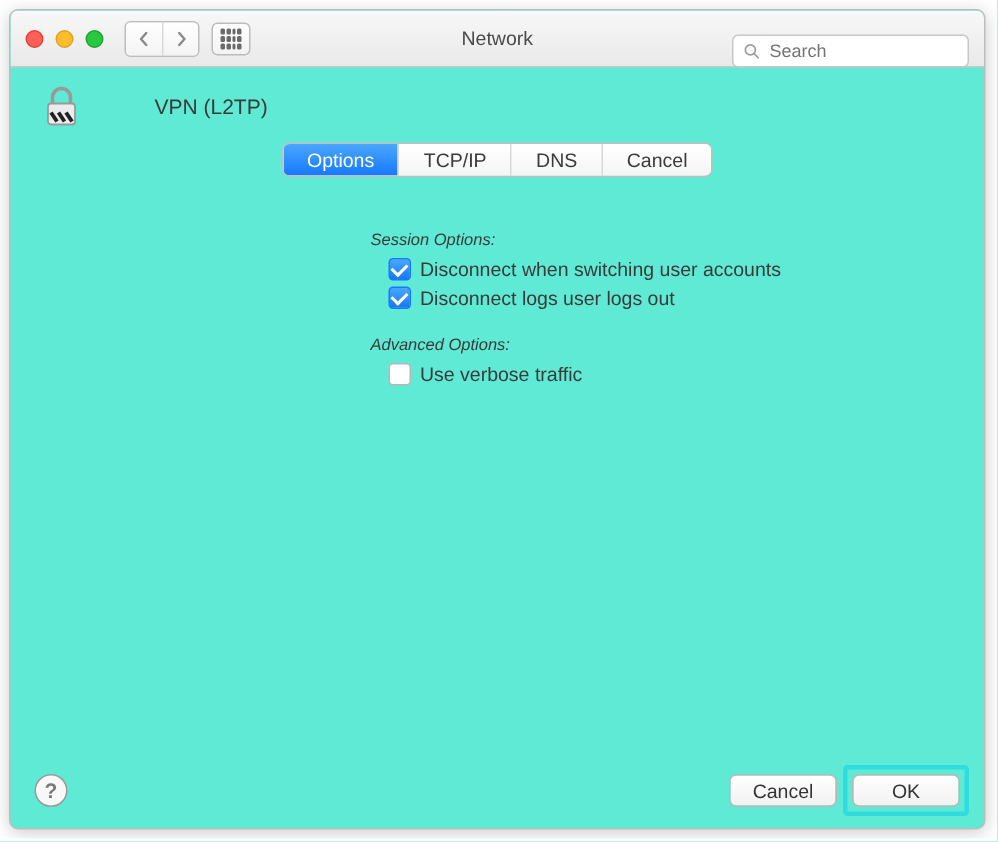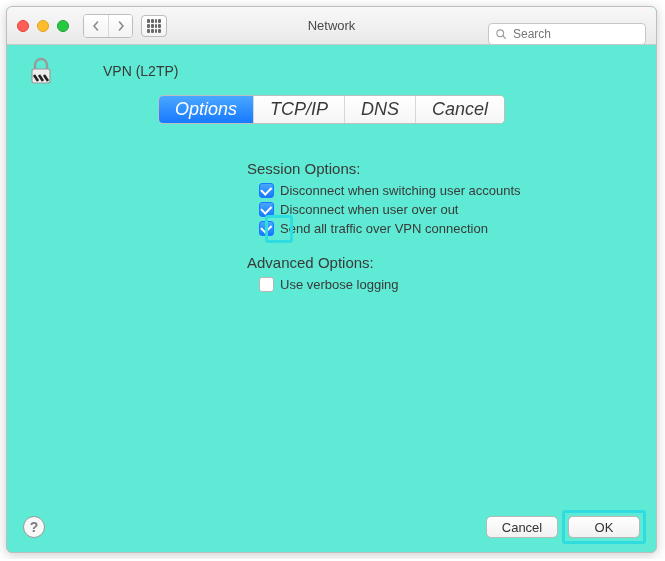--- a/index.html
+++ b/index.html
@@ -107,39 +107,38 @@
   }
   .tabs {
     display:flex;
     border:1px solid #bfbfbf;
     border-radius:5px;
     overflow:hidden;
     background:#fff;
   }
   .tabs > div {
     padding:3px 16px;
-    font-size:18px;
+    font-size:13px;
     border-left:1px solid #d7d7d7;
     color:#3a3a3a;
     background:linear-gradient(#ffffff,#f5f5f5);
-    font-style:italic;
   }
   .tabs > div:first-child{border-left:none;}
   .tabs > div.active {
     background:linear-gradient(#4aa7ff,#1679ff);
     color:#fff;
   }
 
   .content {
     flex:1;
     padding: 18px 40px 0 240px;
     position:relative;
   }
   .section-label {
-    font-size:15px;color:#3a3a3a;margin: 18px 0 6px 0;
+    font-size:11px;color:#3a3a3a;margin: 18px 0 6px 0; font-style: italic;
   }
   .chkrow {
     display:flex;align-items:center;gap:6px;
     margin: 3px 0 4px 12px;
     position:relative;
   }
   .chk {
     width:15px;height:15px;
     border-radius:3px;
     border:1px solid #b6b6b6;
@@ -266,34 +265,29 @@
 
     <div class="section-label">Session Options:</div>
 
     <div class="chkrow">
       <span class="chk checked"></span>
       <span class="chklabel">Disconnect when switching user accounts</span>
     </div>
 
     <div class="chkrow">
       <span class="chk checked"></span>
-      <span class="chklabel">Disconnect when user over out</span>
-    </div>
-
-    <div class="chkrow">
-      <span class="chk checked"></span>
-      <span class="chklabel">Send all traffic over VPN connection</span>
-      <div class="highlight-cyan" style="left:6px;top:-6px;width:28px;height:28px;"></div>
-    </div>
+      <span class="chklabel">Disconnect logs user logs out</span>
+    </div>
+
 
     <div class="section-label" style="">Advanced Options:</div>
 
     <div class="chkrow">
       <span class="chk"></span>
-      <span class="chklabel">Use verbose logging</span>
+      <span class="chklabel">Use verbose traffic</span>
     </div>
 
   </div>
 
   <div class="footer">
     <div class="help">?</div>
     <div class="spacer"></div>
     <button class="btn">Cancel</button>
     <span class="ok-wrap">
       <button class="btn">OK</button>

